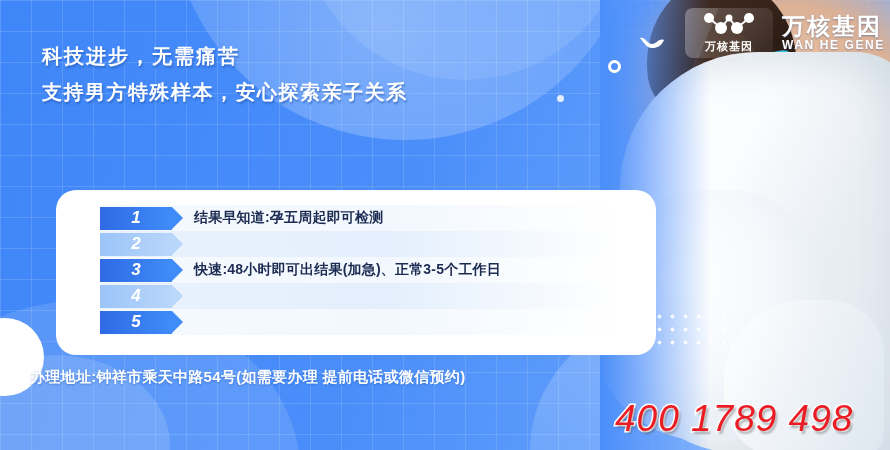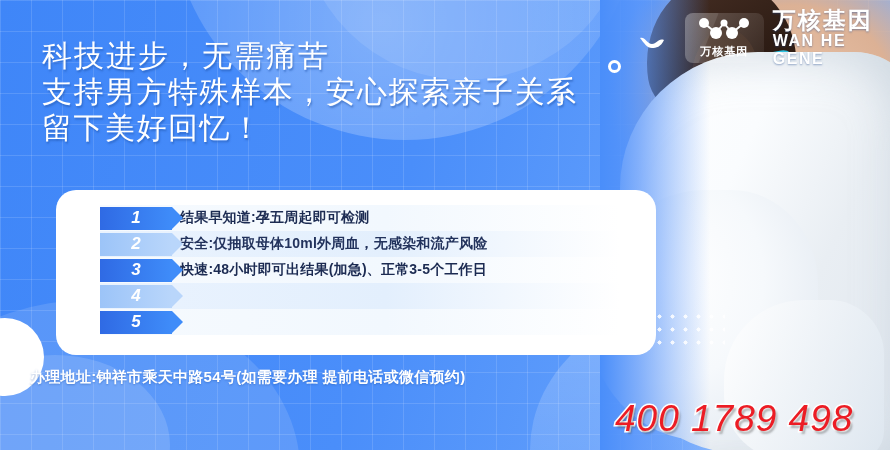--- a/index.html
+++ b/index.html
@@ -139,30 +139,30 @@
   }
   .logo-badge svg { display:block; }
   .logo-badge .bname {
     font-size:11px; font-weight:bold; color:#ffffff; letter-spacing:1px;
   }
   .logo-text .cn {
     font-size:23px; font-weight:bold; color:#ffffff; letter-spacing:2px;
     line-height:1.05; text-shadow:0 1px 2px rgba(30,70,140,.45);
   }
   .logo-text .en {
-    font-size:16px; font-weight:bold; color:#ffffff; letter-spacing:1.6px;
+    font-size:12px; font-weight:bold; color:#ffffff; letter-spacing:1.6px;
     text-shadow:0 1px 2px rgba(30,70,140,.45);
   }
 
   
   .headline {
     position:absolute; left:42px; top:38px; z-index:8;
   }
   .headline .hl {
-    color:#ffffff; font-weight:normal; font-size:30px;
+    color:#ffffff; font-weight:bold; font-size:20px;
     line-height:36px; letter-spacing:1.5px;
     text-shadow:1px 2px 2px rgba(33,84,170,.55);
     white-space:nowrap;
   }
   .headline .hl1 { letter-spacing:2px; }
 
   
   .card {
     position:absolute; left:56px; top:190px; width:600px; height:165px;
     background:#ffffff; border-radius:20px; z-index:7;
@@ -183,21 +183,21 @@
   .num::after {
     content:""; position:absolute; right:-11px; top:0;
     border-top:11.5px solid transparent; border-bottom:11.5px solid transparent;
     border-left:11px solid currentColor;
   }
   .row.dark .num { background:linear-gradient(90deg,#2f6ae4,#3f8cf9); color:#3f8cf9; }
   .row.dark .num span { color:#ffffff; }
   .row.light .num { background:linear-gradient(90deg,#9cc4f8,#b9d6fb); color:#b9d6fb; }
   .row.light .num span { color:#ffffff; }
   .rowtext {
-    margin-left:8px; font-size:14px; color:#1c2b52; font-weight:bold;
+    margin-left:22px; font-size:14px; color:#1c2b52; font-weight:bold;
     white-space:nowrap; letter-spacing:.2px;
   }
   .row.light .rowtext { color:#22325c; }
   .row.light { background:linear-gradient(90deg,#eaf3fe 0%,#e3effd 55%,rgba(227,239,253,0) 100%); }
   .row.dark  { background:linear-gradient(90deg,#f6fafe 0%,#f2f8fe 55%,rgba(242,248,254,0) 100%); }
 
   
   .address {
     position:absolute; left:30px; top:368px; z-index:8;
     color:#ffffff; font-size:15px; font-weight:bold; letter-spacing:.3px;
@@ -265,37 +265,35 @@
     </div>
     <div class="logo-text">
       <div class="cn">万核基因</div>
       <div class="en">WAN HE GENE</div>
     </div>
   </div>
 
   <div class="headline">
     <div class="hl hl1">科技进步，无需痛苦</div>
     <div class="hl">支持男方特殊样本，安心探索亲子关系</div>
-    <div class="hl">留下美好回忆！</div>
   </div>
 
   <div class="card"></div>
 
   <div class="rows" id="rows">
       <div class="row dark">
         <div class="num">
           <span>1</span>
         </div>
         <div class="rowtext">结果早知道:孕五周起即可检测</div>
       </div>
       <div class="row light">
         <div class="num">
           <span>2</span>
         </div>
-        <div class="rowtext">安全:仅抽取母体10ml外周血，无感染和流产风险</div>
       </div>
       <div class="row dark">
         <div class="num">
           <span>3</span>
         </div>
         <div class="rowtext">快速:48小时即可出结果(加急)、正常3-5个工作日</div>
       </div>
       <div class="row light">
         <div class="num">
           <span>4</span>

